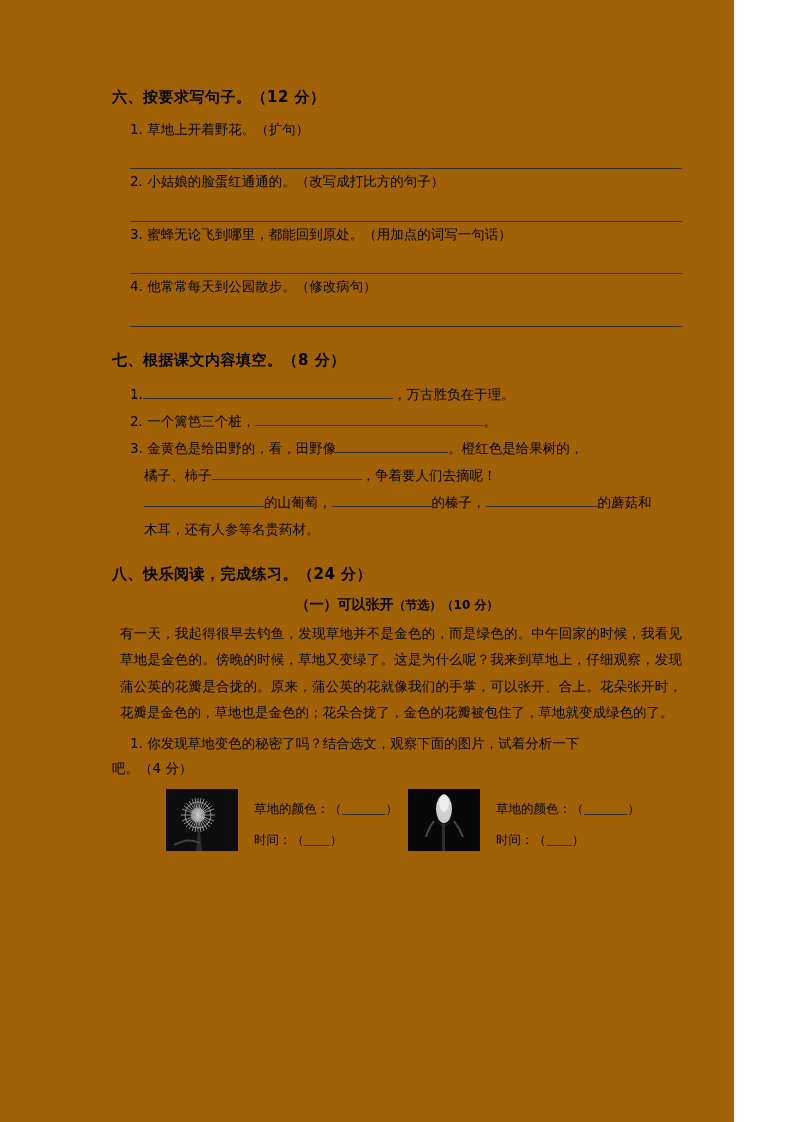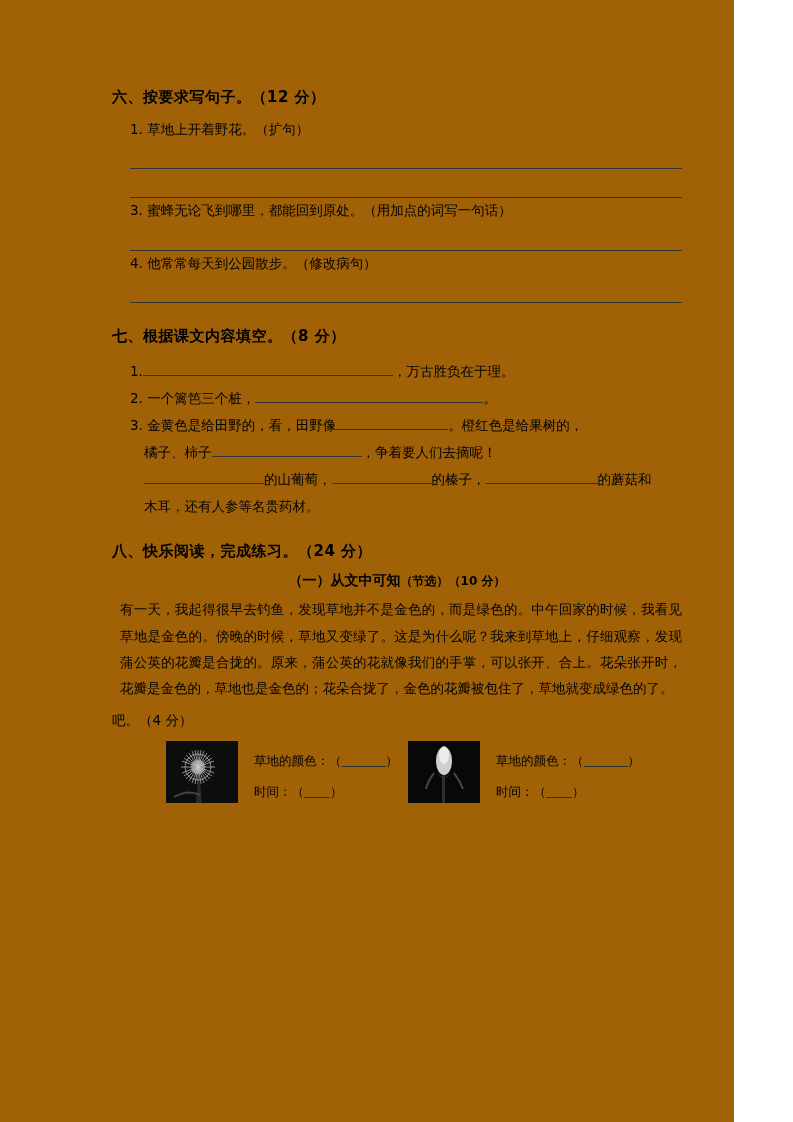--- a/index.html
+++ b/index.html
@@ -142,20 +142,21 @@
 <body>
 
 <div class="page">
   <div class="content">
 
     <div class="sec-title">六、按要求写句子。（12 分）</div>
 
     <div class="q-line">1. 草地上开着野花。（扩句）</div>
     <div class="answer-rule"></div>
 
+    <div class="q-line">2. 小姑娘的脸蛋红通通的。（改写成打比方的句子）</div>
     <div class="answer-rule"></div>
 
     <div class="q-line">3. 蜜蜂无论飞到哪里，都能回到原处。（用加点的词写一句话）</div>
     <div class="answer-rule"></div>
 
     <div class="q-line">4. 他常常每天到公园散步。（修改病句）</div>
     <div class="answer-rule"></div>
 
     <div class="sec-title t7">七、根据课文内容填空。（8 分）</div>
 
@@ -177,26 +178,27 @@
     <div class="fill-row">
       <span class="blank b-120" style="margin-left:14px"></span><span>的山葡萄，</span><span class="blank b-100"></span><span>的榛子，</span><span class="blank b-115"></span><span>的蘑菇和</span>
     </div>
     <div class="fill-row">
       <span style="padding-left:14px">木耳，还有人参等名贵药材。</span>
     </div>
 
     <div class="sec-title t8">八、快乐阅读，完成练习。（24 分）</div>
 
     <div class="sub-title">
-      <span>（一）从文中可知</span><span class="small">（节选）（10 分）</span>
+      <span>（一）可以张开</span><span class="small">（节选）（10 分）</span>
     </div>
 
     <p class="passage">有一天，我起得很早去钓鱼，发现草地并不是金色的，而是绿色的。中午回家的时候，我看见草地是金色的。傍晚的时候，草地又变绿了。这是为什么呢？我来到草地上，仔细观察，发现蒲公英的花瓣是合拢的。原来，蒲公英的花就像我们的手掌，可以张开、合上。花朵张开时，花瓣是金色的，草地也是金色的；花朵合拢了，金色的花瓣被包住了，草地就变成绿色的了。</p>
 
     <div class="q-text">
+      <span class="ind">1. 你发现草地变色的秘密了吗？结合选文，观察下面的图片，试着分析一下</span>
       <span class="ind" style="margin-left:-18px">吧。（4 分）</span>
     </div>
 
     <div class="img-row">
 
       <div class="img-cell">
         <div class="photo">
           <svg viewBox="0 0 72 62" width="72" height="62" aria-hidden="true">
             <rect x="0" y="0" width="72" height="62" fill="#0d0d0d"></rect>
             <g stroke="#d8d8d8" stroke-width="0.7" opacity="0.92">

